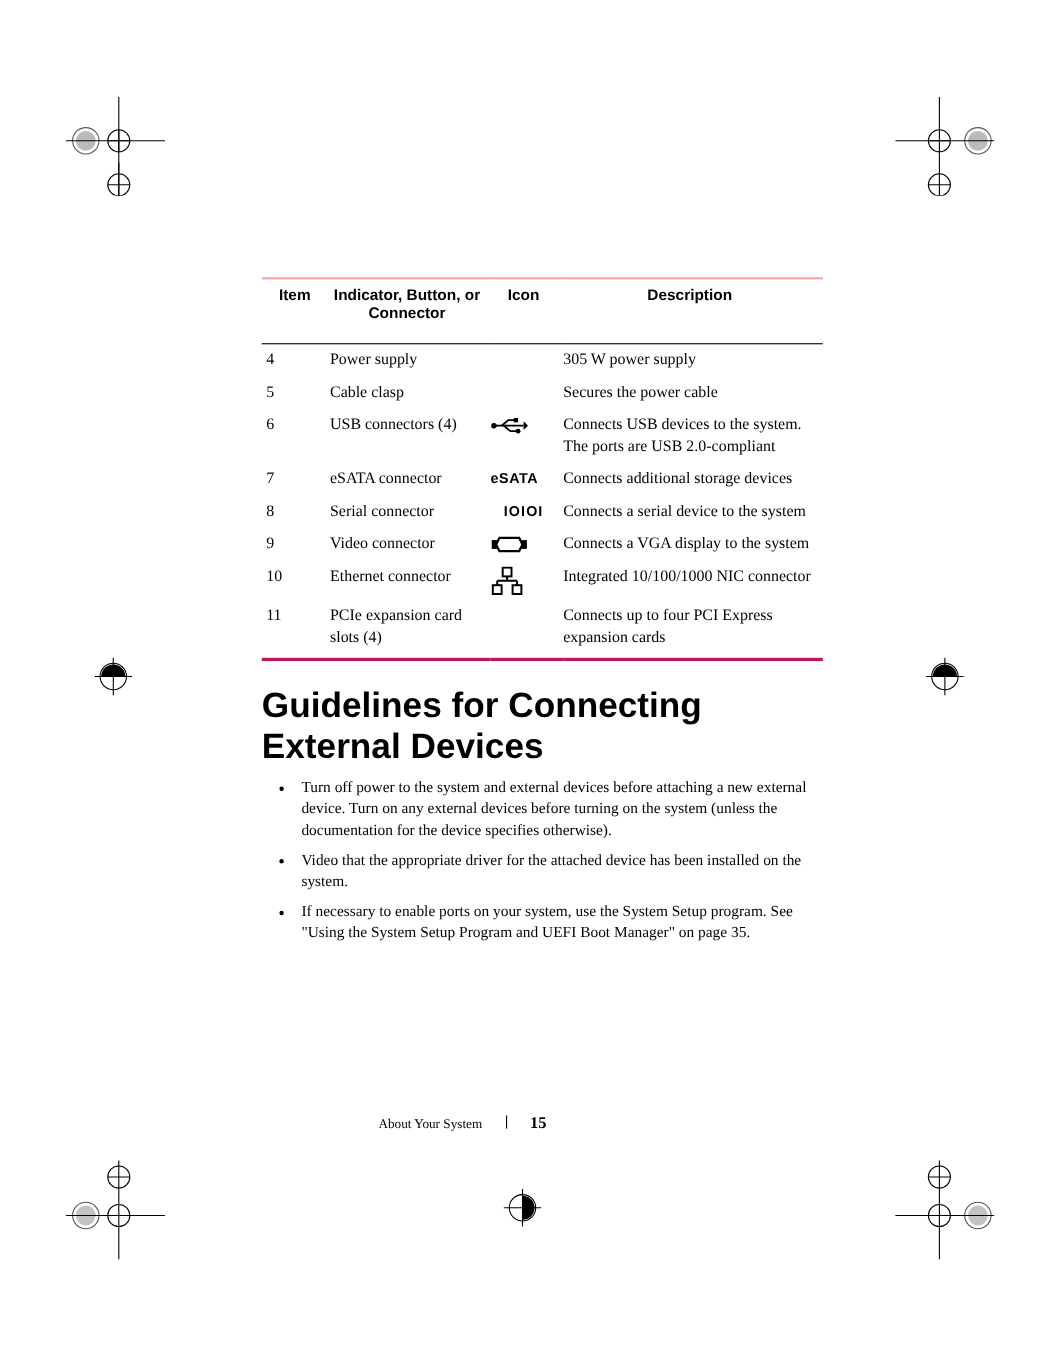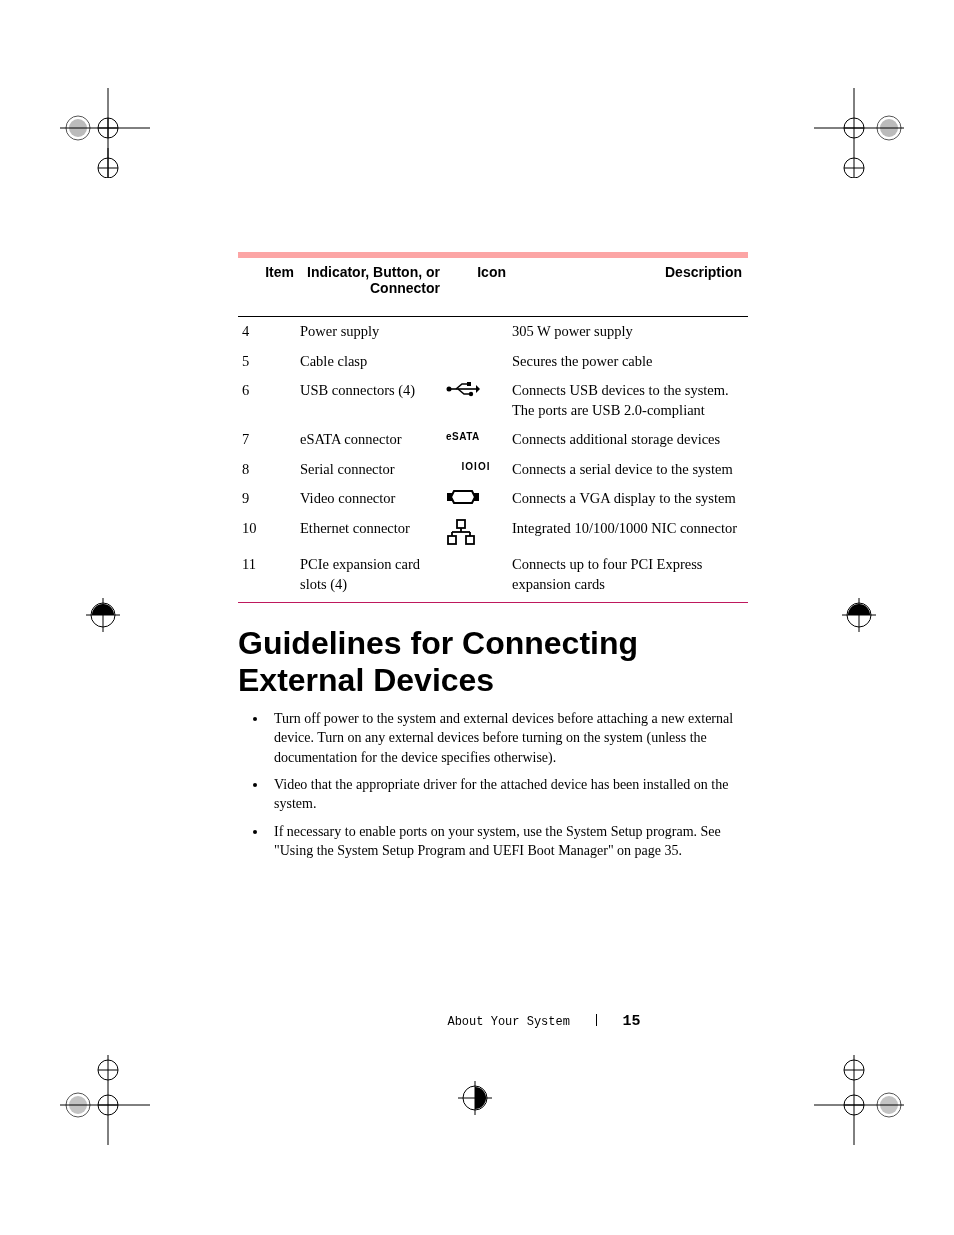--- a/index.html
+++ b/index.html
@@ -29,42 +29,42 @@
     top: 252px;
     width: 510px;
   }
 
   table.ctable {
     border-collapse: collapse;
     width: 100%;
     font-size: 14.5px;
   }
   table.ctable thead th {
-    text-align: right;
+    text-align: center;
     font-family: Arial, Helvetica, sans-serif;
     font-weight: bold;
     font-size: 14px;
-    border-top: 6px solid #fca5a5;
+    border-top: 2px solid #fca5a5;
     border-bottom: 1px solid #000;
     padding: 6px 6px 20px 0;
     vertical-align: top;
   }
   table.ctable tbody td {
     padding: 5px 6px 5px 0;
     vertical-align: top;
     line-height: 1.35;
   }
   table.ctable tbody tr.last td {
-    border-bottom: 1px solid #be185d;
+    border-bottom: 3px solid #be185d;
     padding-bottom: 8px;
   }
   .col-item { width: 52px; padding-left:4px !important;}
   .col-ind  { width: 140px; }
   .col-icon { width: 60px; text-align:left; }
-  .icon-cell { font-family: Arial, Helvetica, sans-serif; font-size:10px; font-weight:bold; letter-spacing:0.5px; vertical-align: middle;}
+  .icon-cell { font-family: Arial, Helvetica, sans-serif; font-size:13px; font-weight:bold; letter-spacing:0.5px; vertical-align: middle;}
   .icon-cell svg { vertical-align: middle; }
 
   h2.section-title {
     font-family: Arial, Helvetica, sans-serif;
     font-weight: 700;
     font-size: 32px;
     margin: 22px 0 10px 0;
     font-stretch: condensed;
     letter-spacing: 0px;
   }
@@ -78,23 +78,23 @@
   ul.bullets li {
     margin-bottom: 8px;
     padding-left: 6px;
   }
 
   .footer {
     position: absolute;
     bottom: 205px;
     right: 210px;
     width: 400px;
-    text-align: center;
+    text-align: left;
     font-size: 13px;
-    font-family: Liberation Mono, monospace;
+    font-family: Liberation Serif, serif;
   }
   .footer .section-name { font-size: 12px; }
   .footer .sep { display:inline-block; width:1px; height:12px; background:#000; margin: 0 18px -1px 18px; }
   .footer .page-num { font-weight: bold; font-size: 15px; }
 </style>
 </head>
 <body>
 
 <div class="crop-mark tl">
   <svg width="90" height="90">

